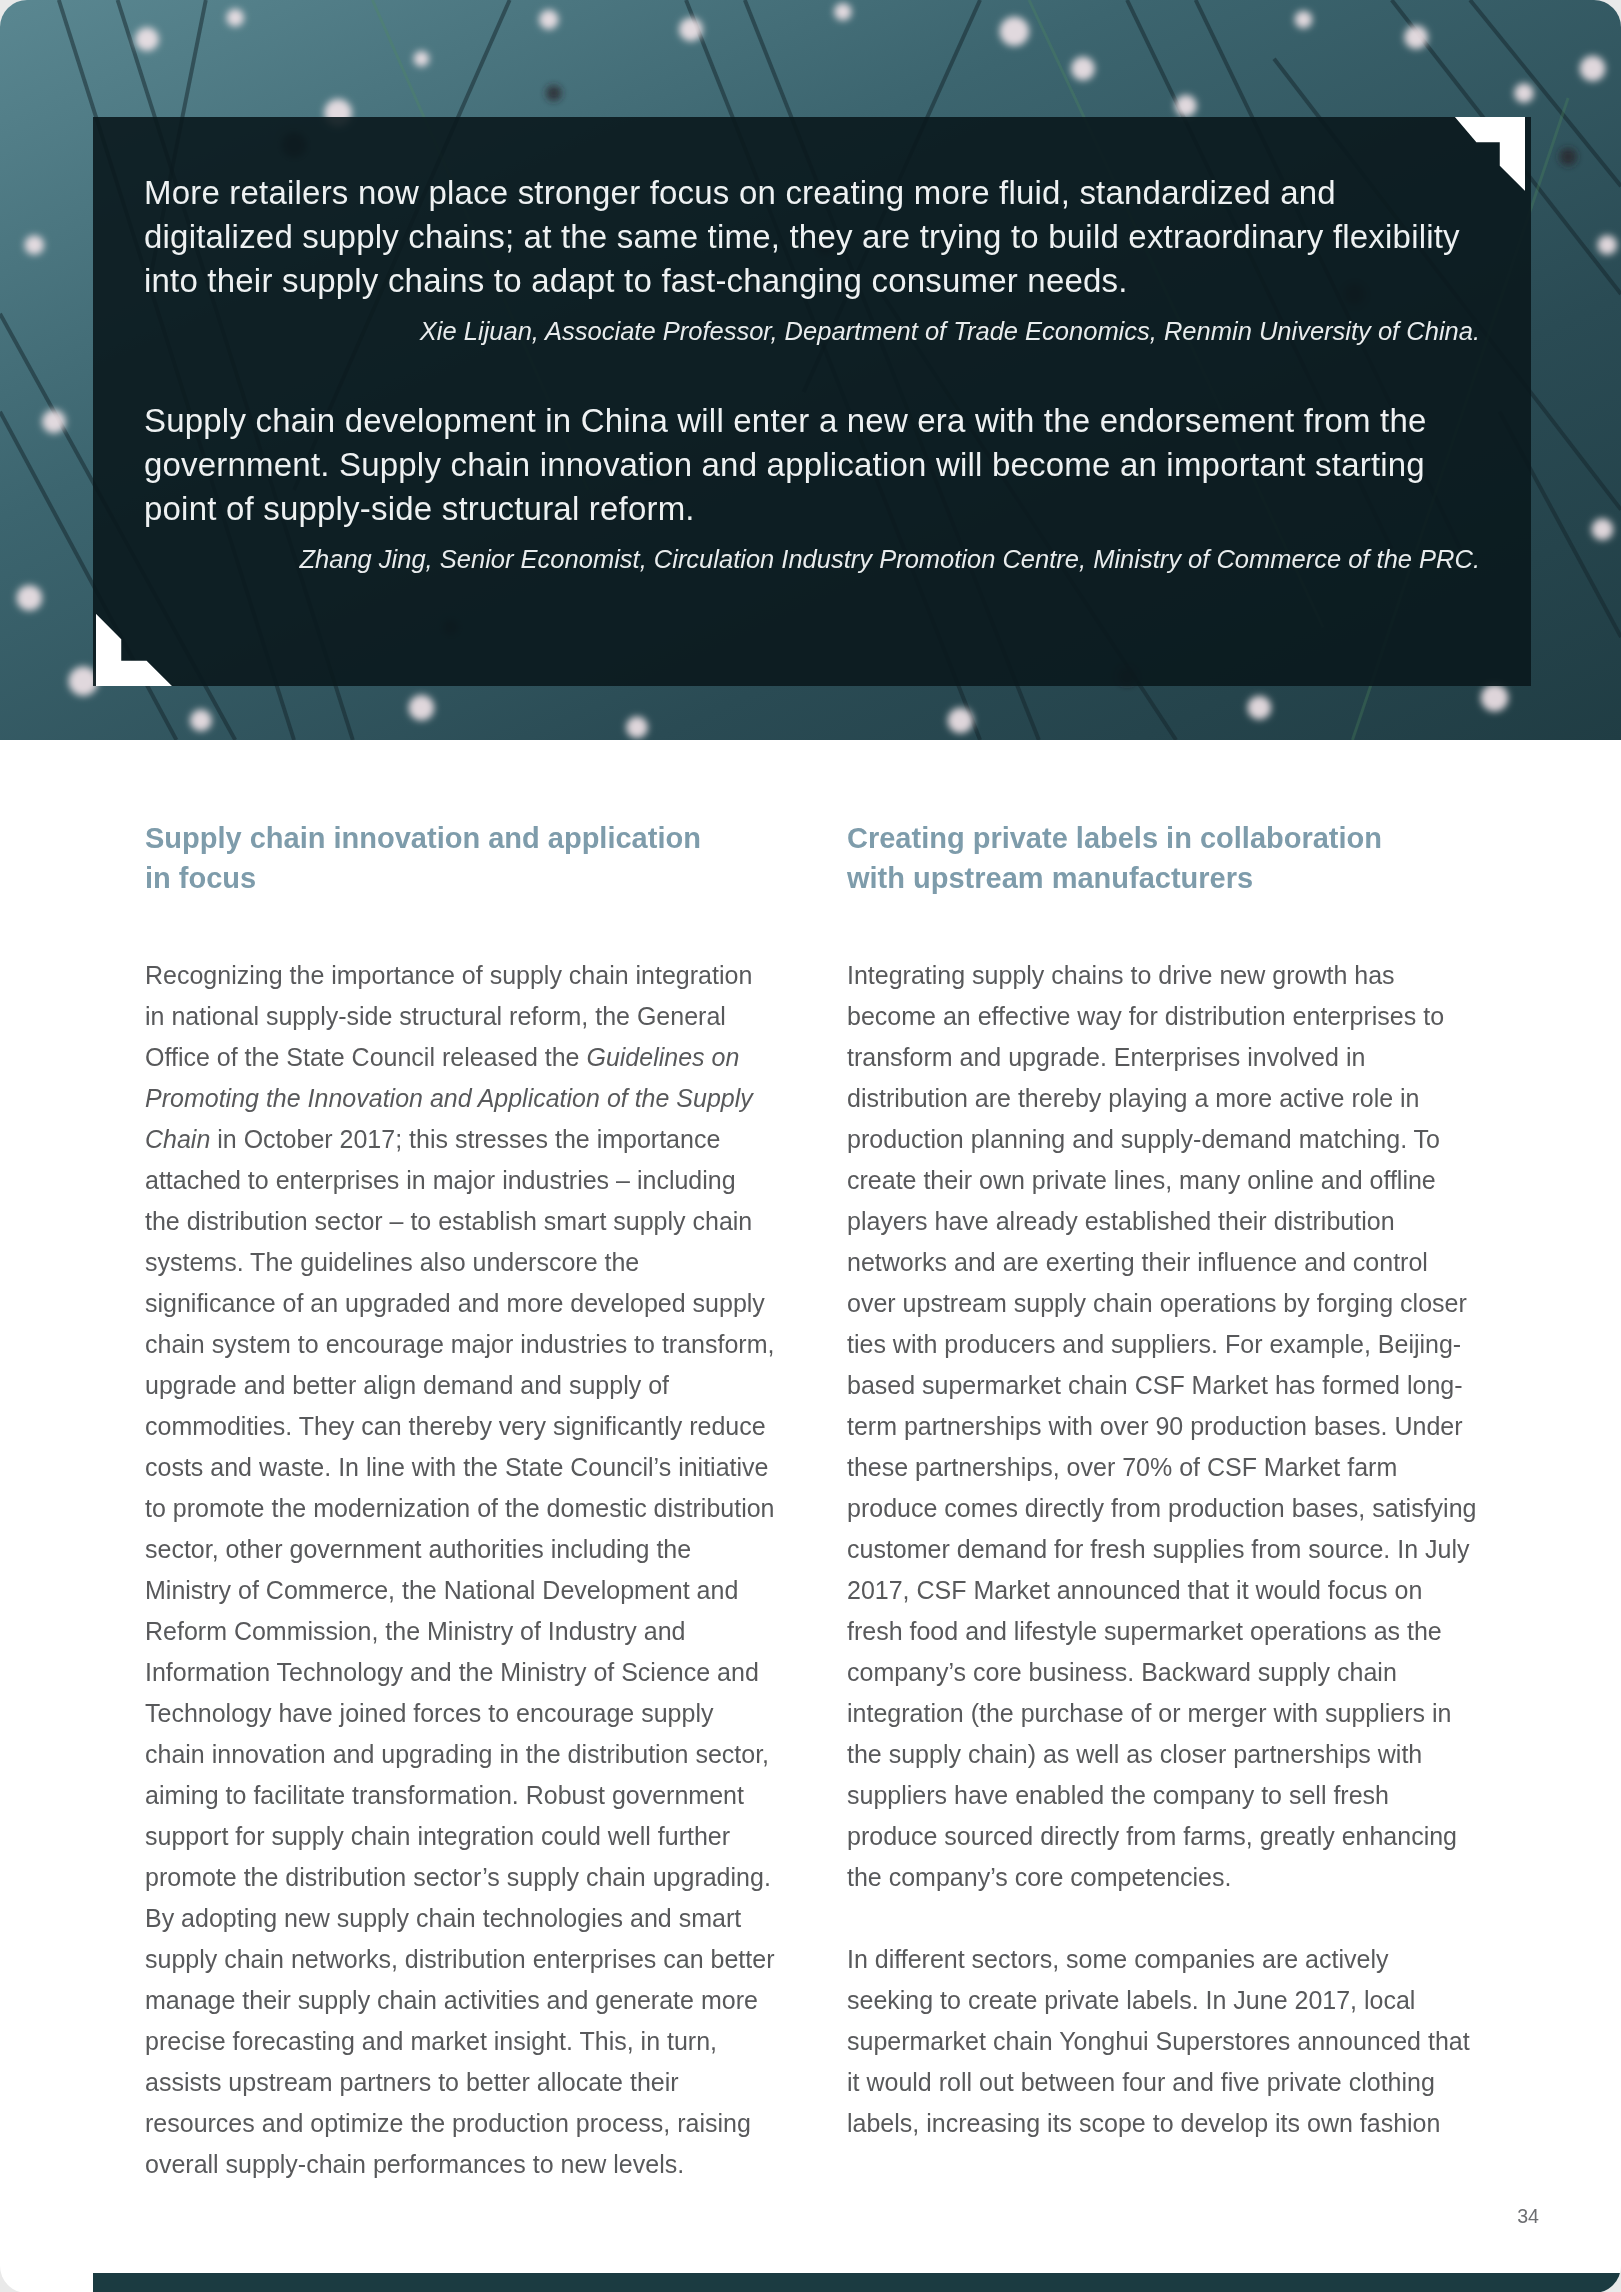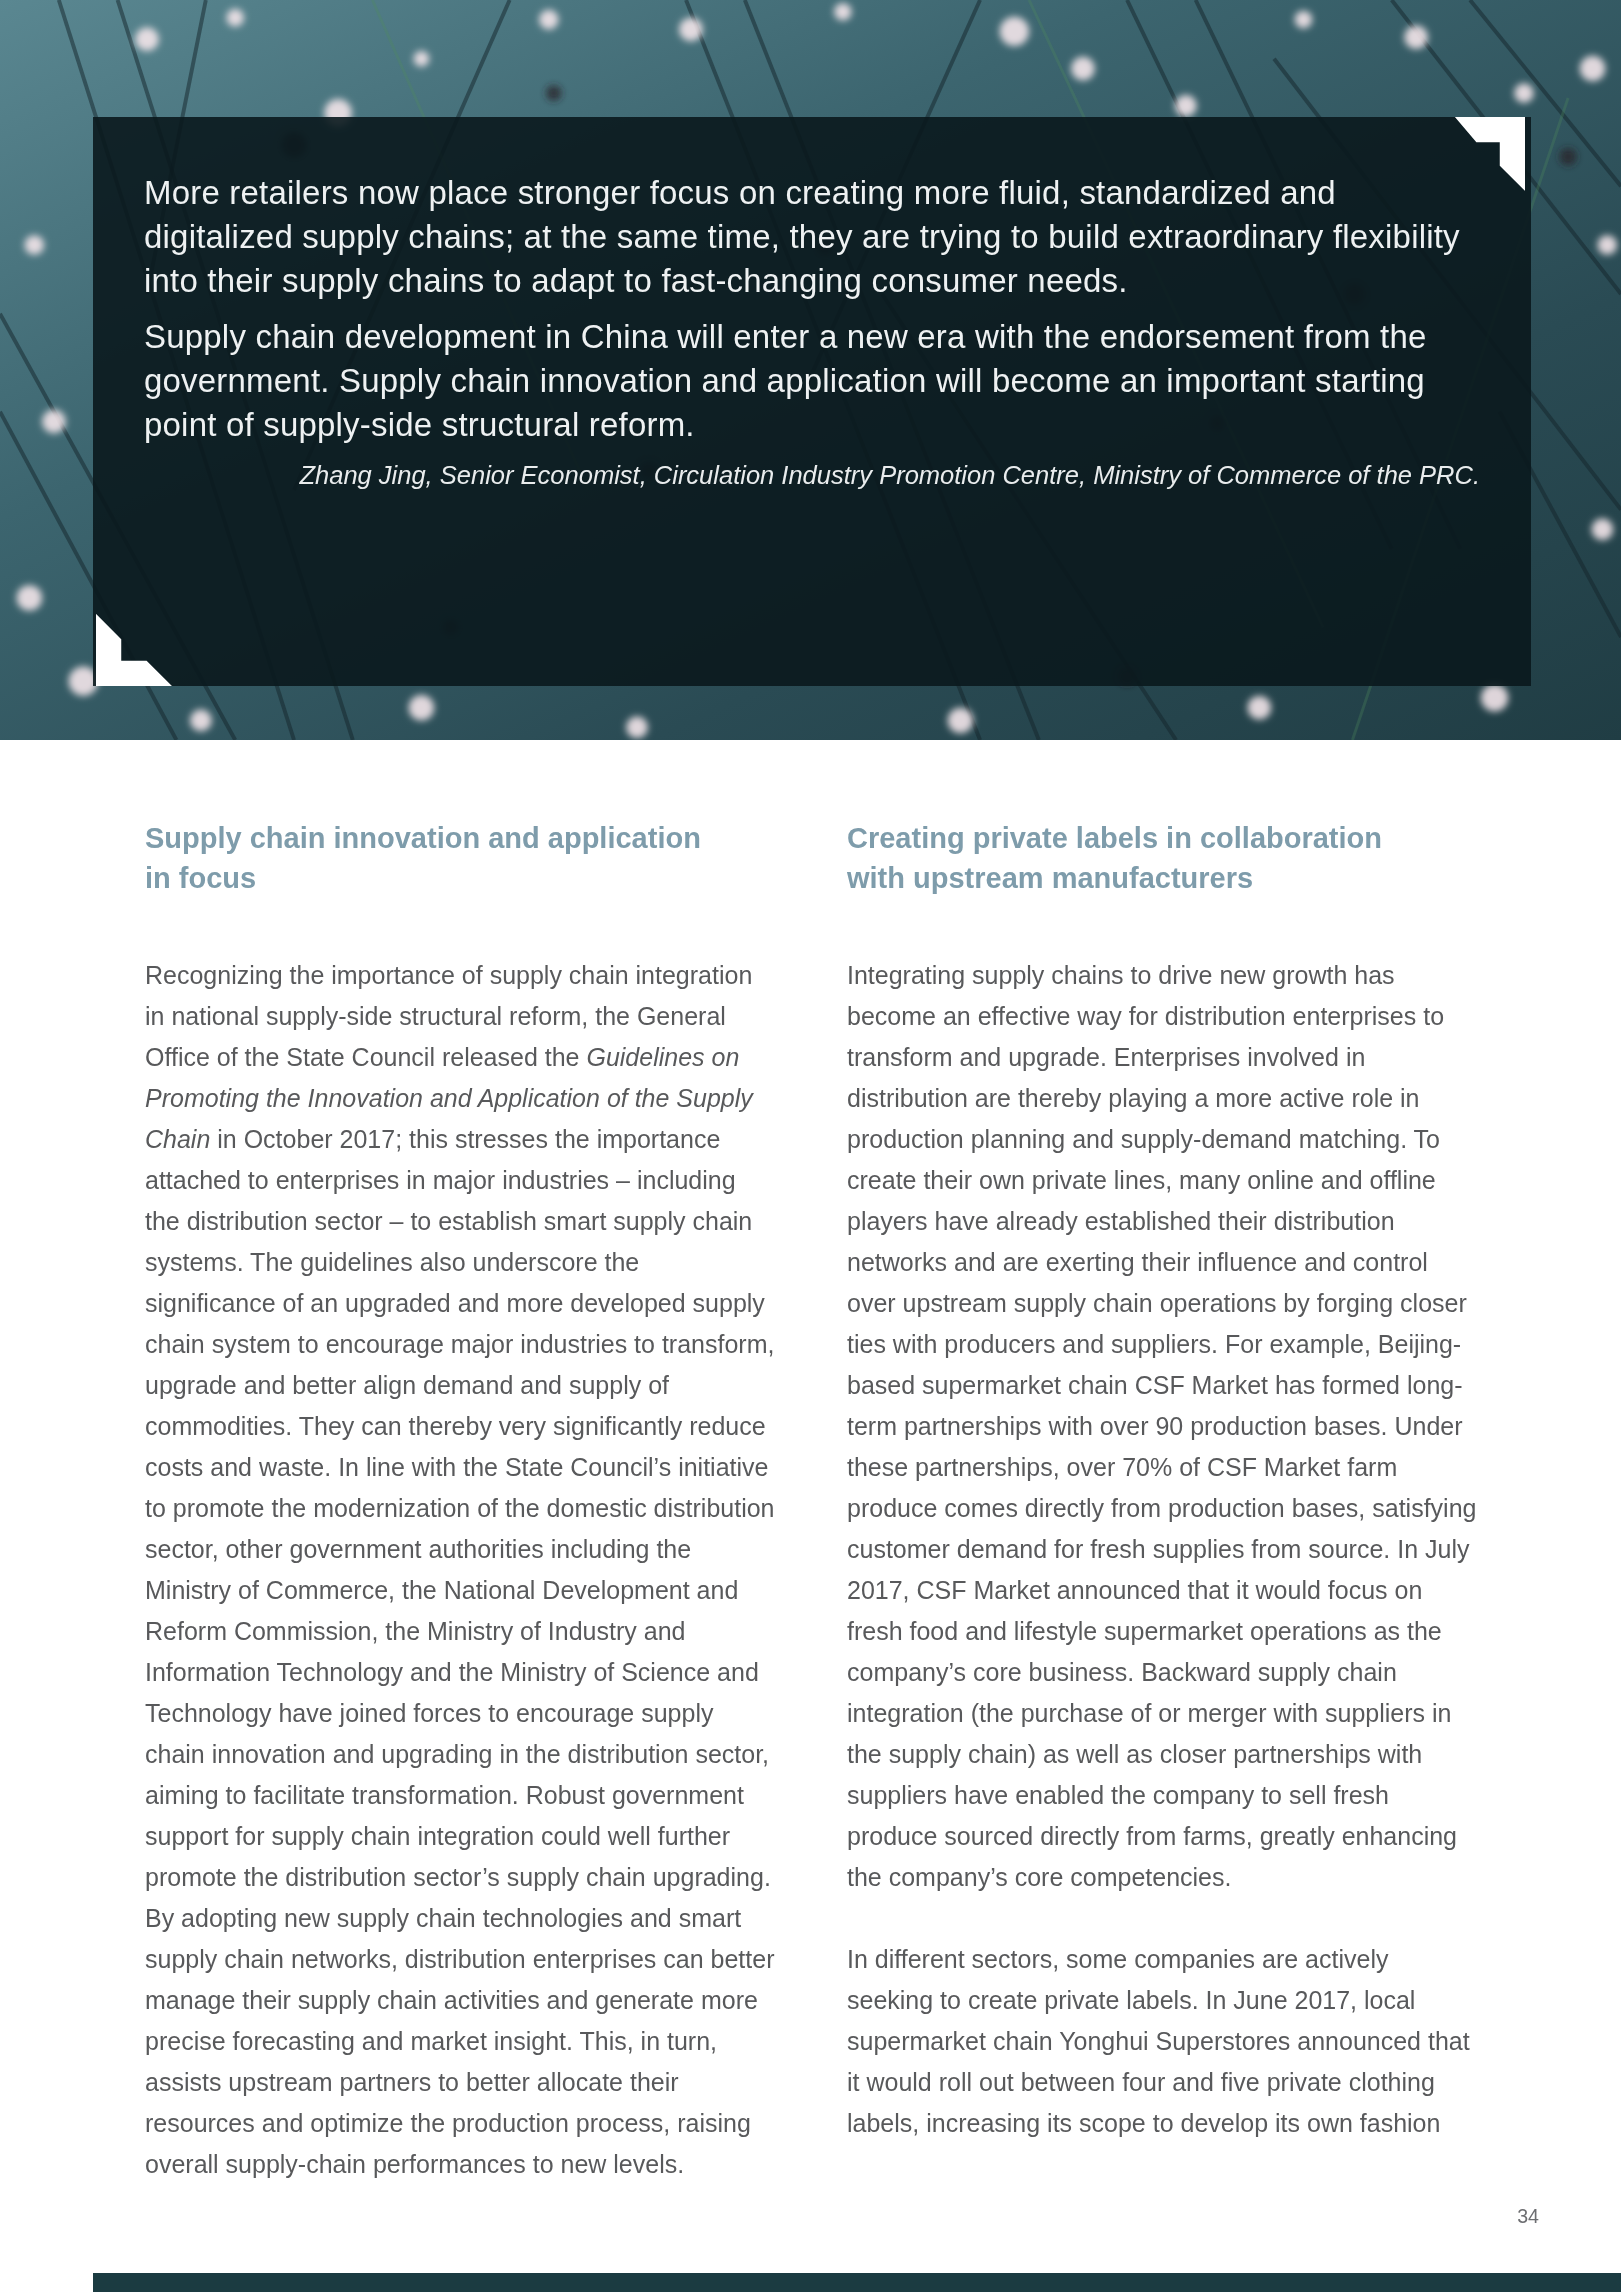--- a/index.html
+++ b/index.html
@@ -1,18 +1,18 @@
 <!DOCTYPE html>
 <html><head>
 <meta charset="utf-8">
 <style>
   html,body{margin:0;padding:0;background:#e9e9e9;}
   .page{
     position:relative;width:1621px;height:2293px;background:#ffffff;
-    font-family:"Liberation Sans",sans-serif;overflow:hidden;margin:0 auto;
+    font-family:"Liberation Sans",sans-serif;overflow:hidden;margin:0 auto;border-radius:27px;
   }
   
   .hero{position:absolute;top:0;left:0;width:1621px;height:740px;}
   .photo{position:absolute;top:0;left:0;width:100%;height:100%;display:block;}
   
   .quote-panel{
     position:absolute;left:93px;top:117px;width:1438px;height:569px;
     background:rgba(10,24,29,0.9);box-sizing:border-box;
     padding:54px 51px 0 51px;
   }
@@ -142,20 +142,21 @@
           <circle cx="460" cy="640" r="8"></circle>
         <circle cx="1150" cy="690" r="9"></circle>
       </g>
     </svg>
 
     <div class="quote-panel">
       <div class="corner tr"></div>
       <div class="corner bl"></div>
 
       <p class="quote">More retailers now place stronger focus on creating more fluid, standardized and digitalized supply chains; at the same time, they are trying to build extraordinary flexibility into their supply chains to adapt to fast-changing consumer needs.</p>
+      <p class="attrib">Xie Lijuan, Associate Professor, Department of Trade Economics, Renmin University of China.</p>
 
       <p class="quote">Supply chain development in China will enter a new era with the endorsement from the government. Supply chain innovation and application will become an important starting point of supply-side structural reform.</p>
       <p class="attrib last">Zhang Jing, Senior Economist, Circulation Industry Promotion Centre, Ministry of Commerce of the PRC.</p>
     </div>
   </div>
 
   <div class="content">
 
     <section class="col">
       <h2>Supply chain innovation and application in focus</h2>

